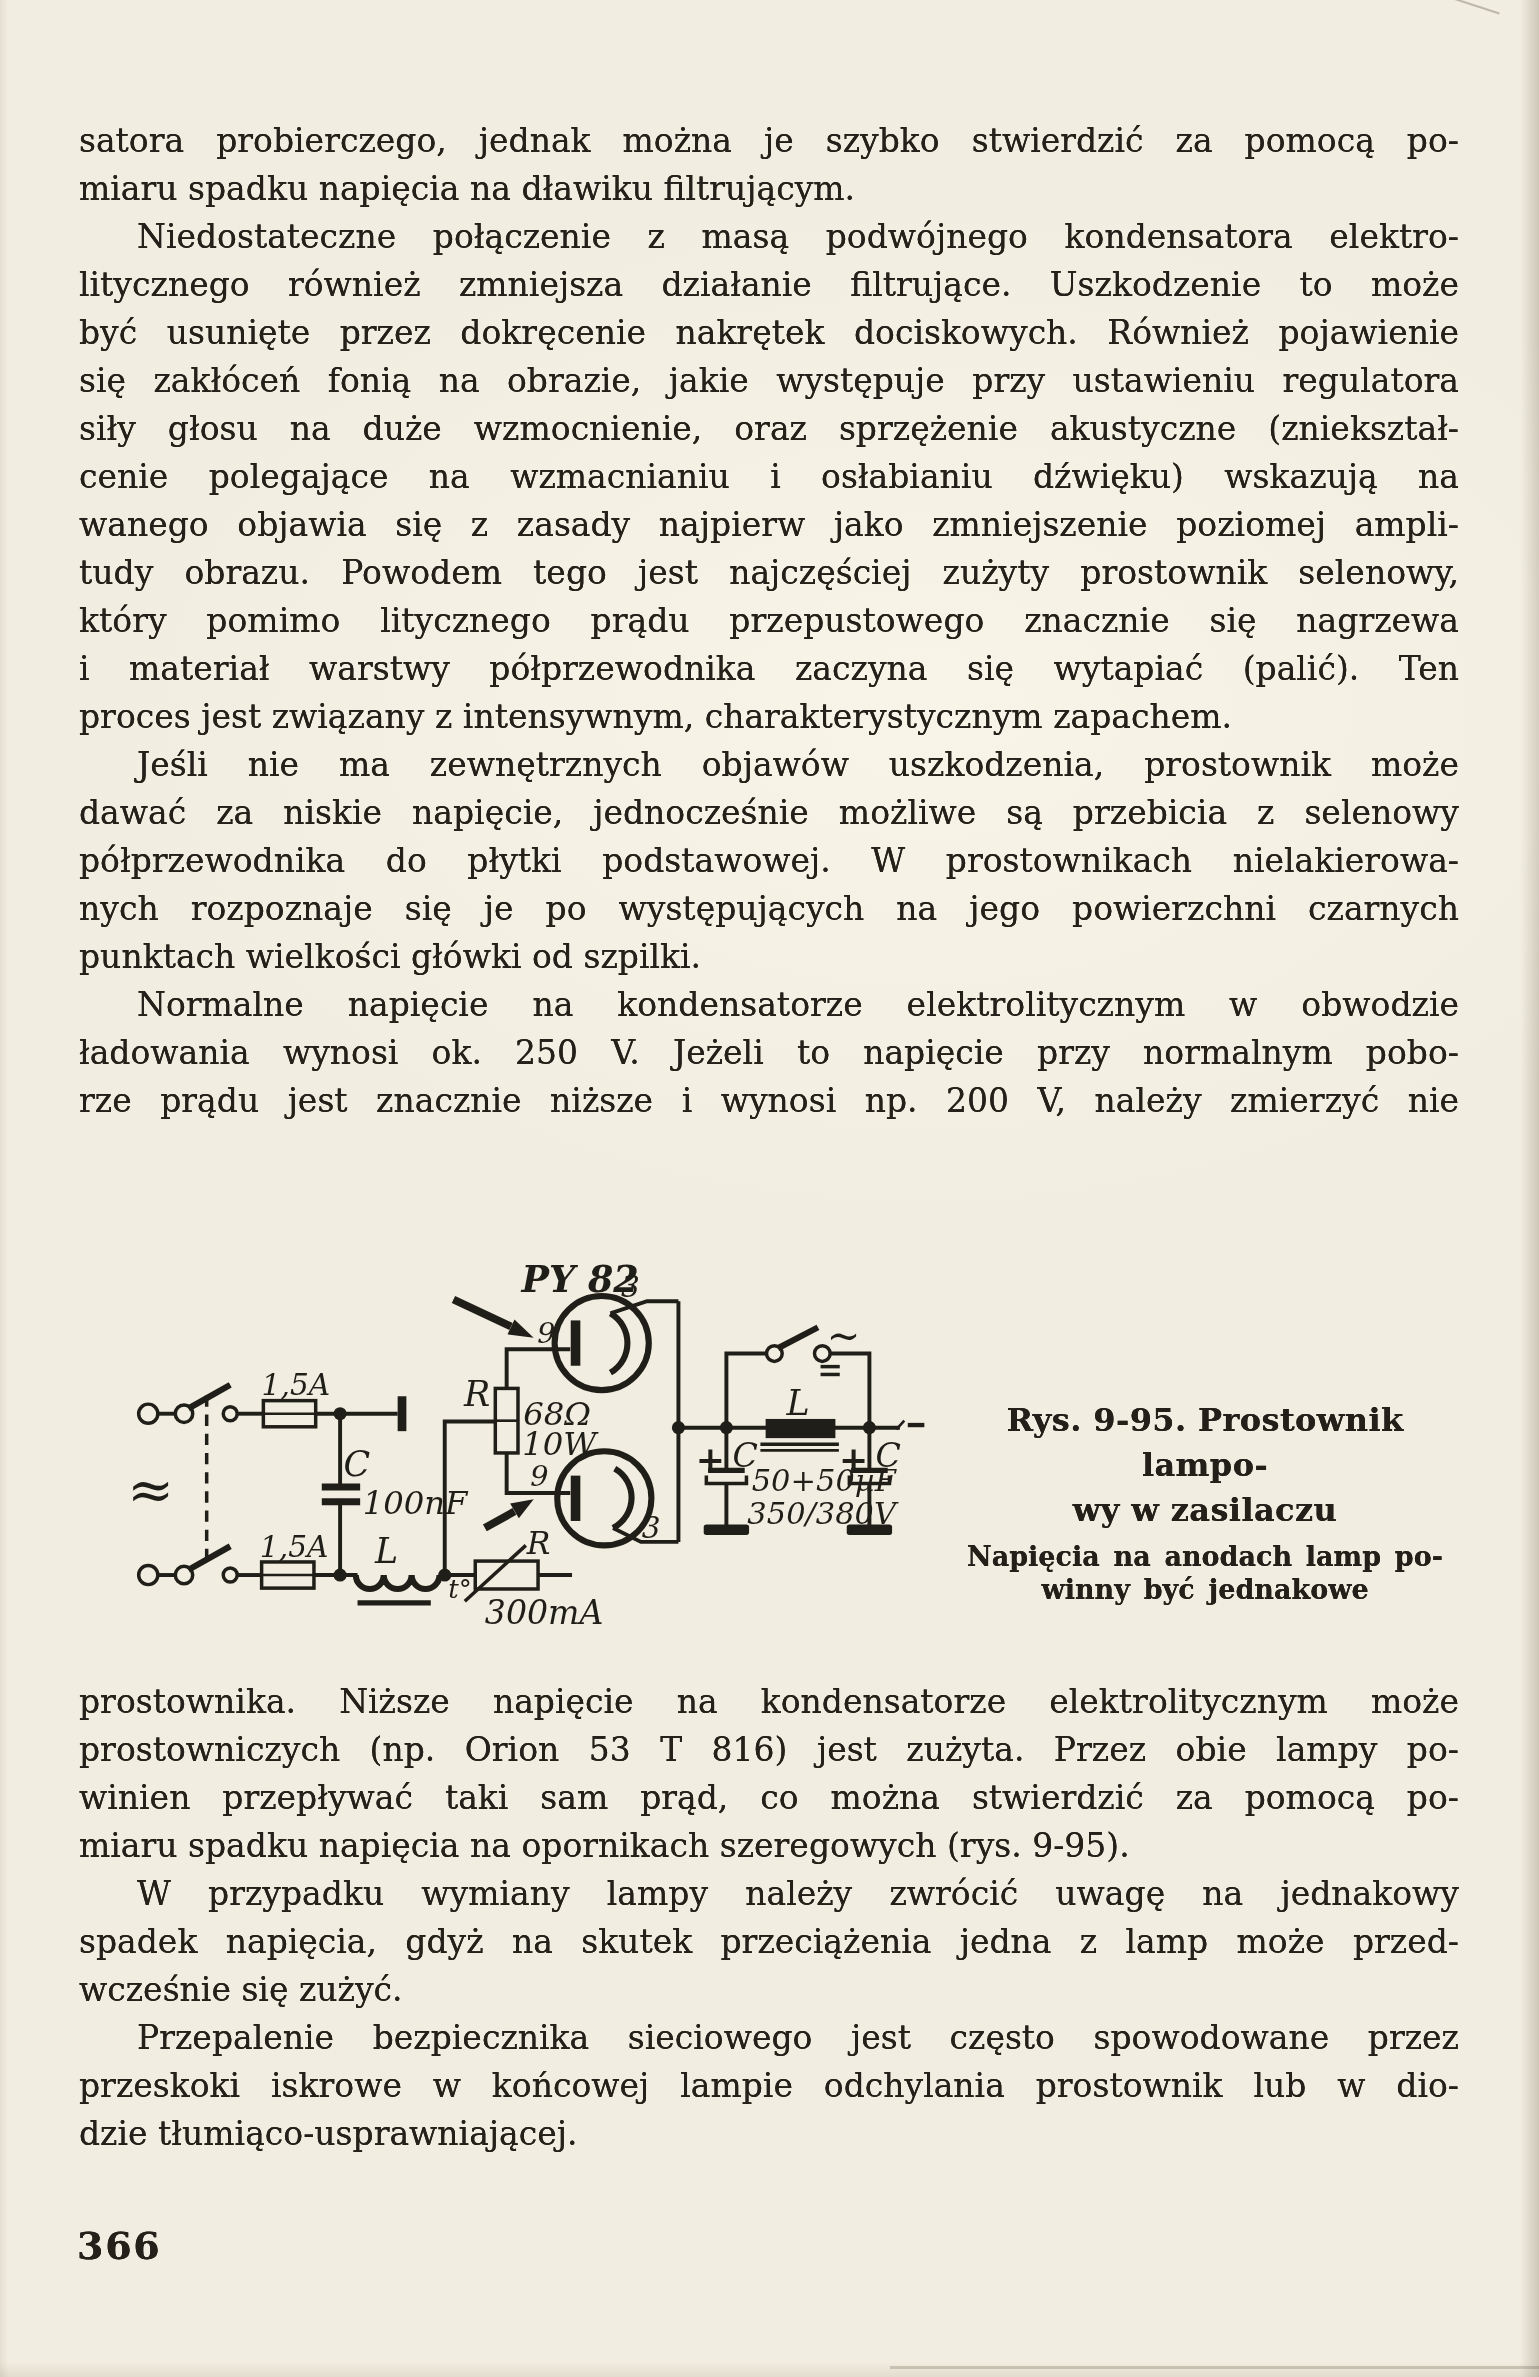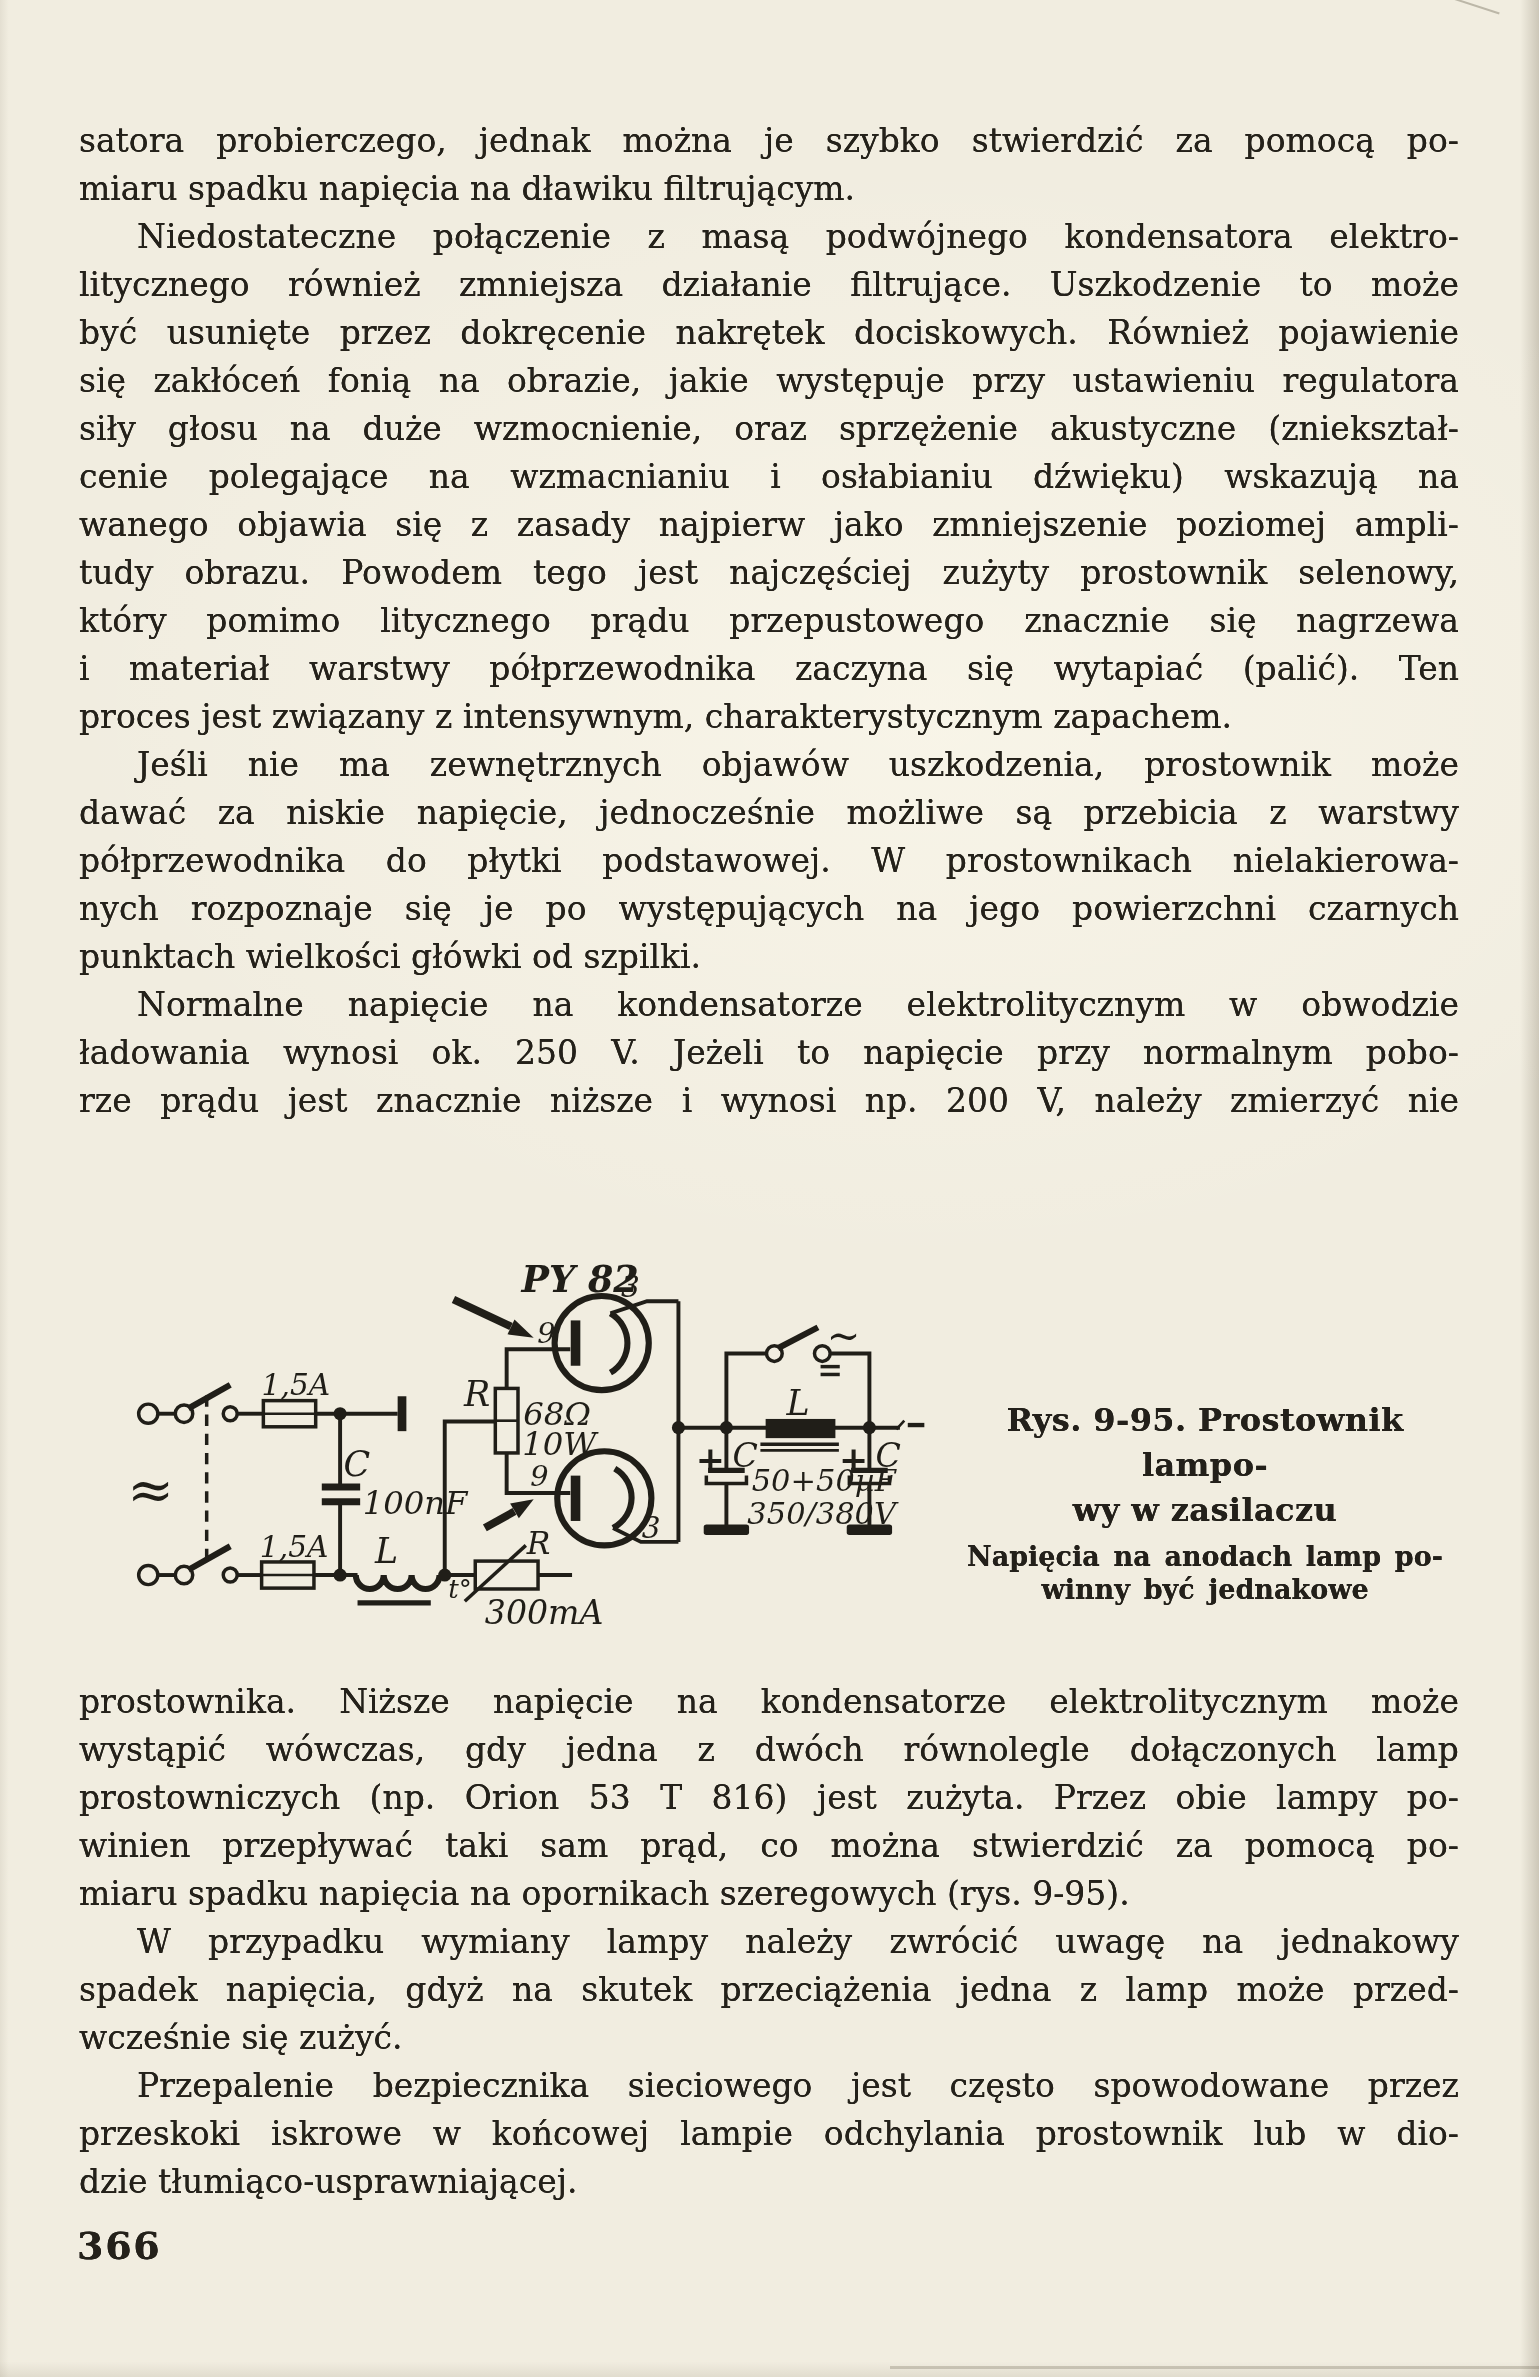--- a/index.html
+++ b/index.html
@@ -71,21 +71,21 @@
       <div class="line">siły głosu na duże wzmocnienie, oraz sprzężenie akustyczne (zniekształ-</div>
       <div class="line">cenie polegające na wzmacnianiu i osłabianiu dźwięku) wskazują na</div>
       <div class="line">wanego objawia się z zasady najpierw jako zmniejszenie poziomej ampli-</div>
       <div class="line">tudy obrazu. Powodem tego jest najczęściej zużyty prostownik selenowy,</div>
       <div class="line">który pomimo litycznego prądu przepustowego znacznie się nagrzewa</div>
       <div class="line">i materiał warstwy półprzewodnika zaczyna się wytapiać (palić). Ten</div>
       <div class="line end">proces jest związany z intensywnym, charakterystycznym zapachem.</div>
     </div>
     <div class="para">
       <div class="line indent">Jeśli nie ma zewnętrznych objawów uszkodzenia, prostownik może</div>
-      <div class="line">dawać za niskie napięcie, jednocześnie możliwe są przebicia z warstwy</div>
+      <div class="line">dawać za niskie napięcie, jednocześnie możliwe są przebicia z selenowy</div>
       <div class="line">półprzewodnika do płytki podstawowej. W prostownikach nielakierowa-</div>
       <div class="line">nych  rozpoznaje się je po występujących na jego powierzchni czarnych</div>
       <div class="line end">punktach wielkości główki od szpilki.</div>
     </div>
     <div class="para">
       <div class="line indent">Normalne napięcie na kondensatorze elektrolitycznym w obwodzie</div>
       <div class="line">ładowania wynosi ok. 250 V. Jeżeli to napięcie przy normalnym pobo-</div>
       <div class="line">rze prądu jest znacznie niższe i wynosi np. 200 V, należy zmierzyć nie</div>
     </div>
   </div>
@@ -253,21 +253,20 @@
   <div class="cap-main">Rys. 9-95. Prostownik lampo-</div>
   <div class="cap-main">wy w zasilaczu</div>
   <div class="gap"></div>
   <div class="cap-sub">Napięcia na anodach lamp po-</div>
   <div class="cap-sub">winny być jednakowe</div>
 </div>
 
 <div id="block-bottom" class="col">
     <div class="para">
       <div class="line">prostownika. Niższe napięcie na kondensatorze elektrolitycznym może</div>
-      <div class="line">wystąpić wówczas, gdy jedna z dwóch równolegle dołączonych lamp</div>
       <div class="line">prostowniczych (np. Orion 53 T 816) jest zużyta. Przez obie lampy po-</div>
       <div class="line">winien przepływać taki sam prąd, co można stwierdzić za pomocą po-</div>
       <div class="line end">miaru spadku napięcia na opornikach szeregowych (rys. 9-95).</div>
     </div>
     <div class="para">
       <div class="line indent">W przypadku wymiany lampy należy zwrócić uwagę na jednakowy</div>
       <div class="line">spadek napięcia, gdyż na skutek przeciążenia jedna z lamp może przed-</div>
       <div class="line end">wcześnie się zużyć.</div>
     </div>
     <div class="para">

